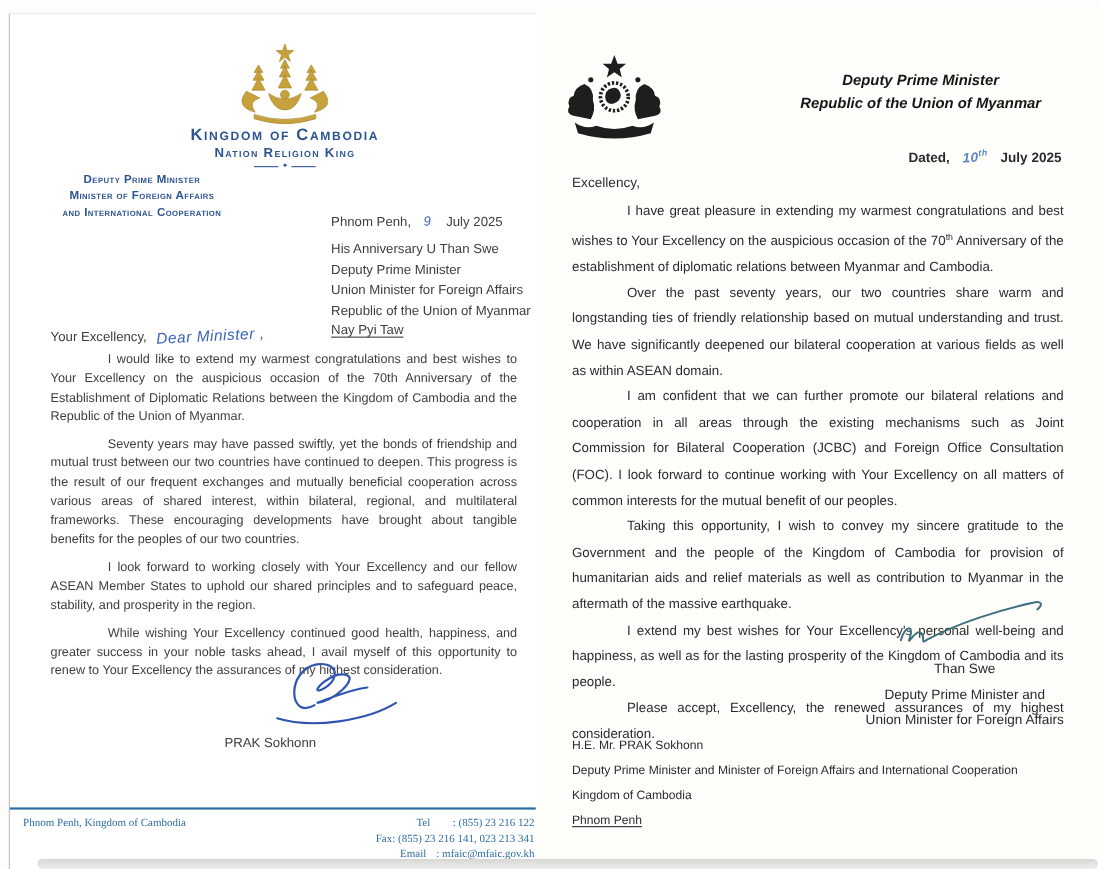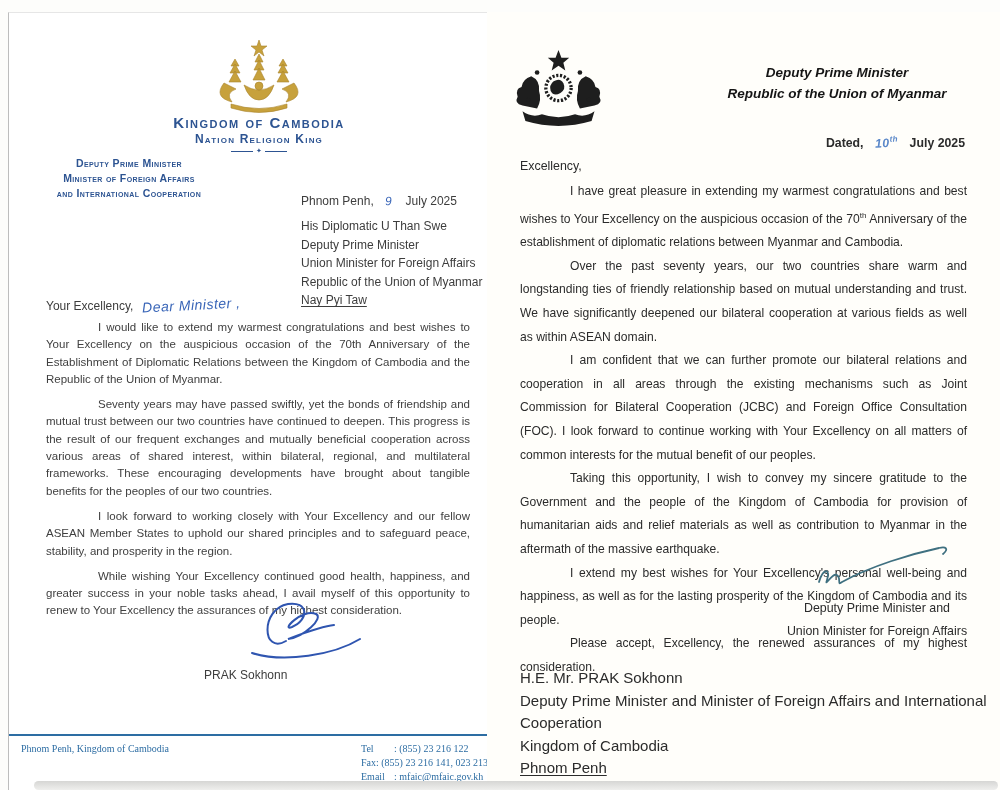--- a/index.html
+++ b/index.html
@@ -32,39 +32,39 @@
   #kh-body { left:37px; top:306px; width:424px; font-size:11.5px; line-height:17.3px;
              color:#404040; text-align:justify; }
   #kh-body p { text-indent:52px; margin-bottom:8px; }
   #kh-signature { left:228px; top:582px; width:140px; height:70px; }
   #kh-signer { left:195px; top:655px; width:210px; text-align:left; font-size:12px; color:#3d3d3d; }
   #kh-footer-rule { left:0; top:721px; width:479px; height:2px; background:#2d6da3; }
   #kh-footer-address { left:12px; top:729px; width:300px; font-family:"Liberation Serif", serif;
                        font-size:10px; line-height:14px; color:#2d6da3; }
   #kh-footer-contacts { left:352px; top:729px; width:125px; font-family:"Liberation Serif", serif;
                         font-size:10px; line-height:14px; color:#2d6da3; white-space:nowrap; }
-  .contact-row { display:flex; }
+  .contact-row { display:flex;justify-content:flex-end; }
   .contact-row .lbl { width:33px; }
   .underline { text-decoration:underline; text-underline-offset:2px; }
 
   
   #mm-seal { left:18px; top:36px; width:107px; height:82px; }
   #mm-header { left:195px; top:50px; width:310px; text-align:center; font-weight:bold; font-style:italic;
                font-size:13.5px; line-height:21px; color:#151515; }
   #mm-dateline { left:240px; top:123px; width:238px; text-align:right; font-size:12.3px; font-weight:bold;
                  color:#2b2b2b; font-weight:600; }
   #mm-dateline .hand { color:#5b88c9; }
   #mm-dateline sup, #rl-p1 sup { font-size:8px; }
   #mm-salutation { left:33px; top:147px; font-size:12.4px; color:#2b2b2b; }
   #mm-body { left:33px; top:168px; width:447px; font-size:12.1px; line-height:23.6px;
              color:#2b2b2b; text-align:justify; }
   #mm-body p { text-indent:50px; }
   #mm-signature { left:320px; top:528px; width:150px; height:55px; }
   #mm-signer { left:285px; top:585px; width:210px; text-align:center; font-size:12.4px; line-height:23px; color:#2b2b2b; }
-  #mm-addressee { left:33px; top:655px; font-size:15px; line-height:22.5px; color:#2b2b2b; }
+  #mm-addressee { left:33px; top:655px; font-size:11px; line-height:22.5px; color:#2b2b2b; }
 </style>
 </head>
 <body>
 
 <div id="canvas">
 
   <div class="page" id="page-left">
 
     <svg class="abs" id="kh-emblem" viewBox="0 0 110 80">
       <g fill="#c7a13c" stroke="#a8832b" stroke-width="0.6">
@@ -100,21 +100,21 @@
       <div>and International Cooperation</div>
     </div>
 
     <div class="abs" id="kh-dateline">
       <span>Phnom Penh,</span>
       <span class="hand" style="margin:0 10px 0 8px;">9</span>
       <span>July 2025</span>
     </div>
 
     <div class="abs" id="kh-recipient">
-      <div>His Diplomatic U Than Swe</div>
+      <div>His Anniversary U Than Swe</div>
       <div>Deputy Prime Minister</div>
       <div>Union Minister for Foreign Affairs</div>
       <div>Republic of the Union of Myanmar</div>
       <div class="underline">Nay Pyi Taw</div>
     </div>
 
     <div class="abs" id="kh-salutation">
       <span>Your Excellency,</span>
       <span class="hand" style="font-size:14px; margin-left:5px;">Dear Minister ,</span>
     </div>
@@ -195,20 +195,21 @@
       <p>Please accept, Excellency, the renewed assurances of my highest consideration.</p>
     </div>
 
     <svg class="abs" id="mm-signature" viewBox="0 0 150 55">
       <g fill="none" stroke="#3f7080" stroke-width="1.8" stroke-linecap="round">
         <path d="M12,42 C16,28 24,28 20,40 C17,49 26,30 31,36 C34,40 30,46 35,42 C64,26 104,14 132,8 C139,6 142,9 136,14"></path>
       </g>
     </svg>
 
     <div class="abs" id="mm-signer">
+      <div>Than Swe</div>
       <div>Deputy Prime Minister and</div>
       <div>Union Minister for Foreign Affairs</div>
     </div>
 
     <div class="abs" id="mm-addressee">
       <div>H.E. Mr. PRAK Sokhonn</div>
       <div>Deputy Prime Minister and Minister of Foreign Affairs and International Cooperation</div>
       <div>Kingdom of Cambodia</div>
       <div class="underline">Phnom Penh</div>
     </div>

